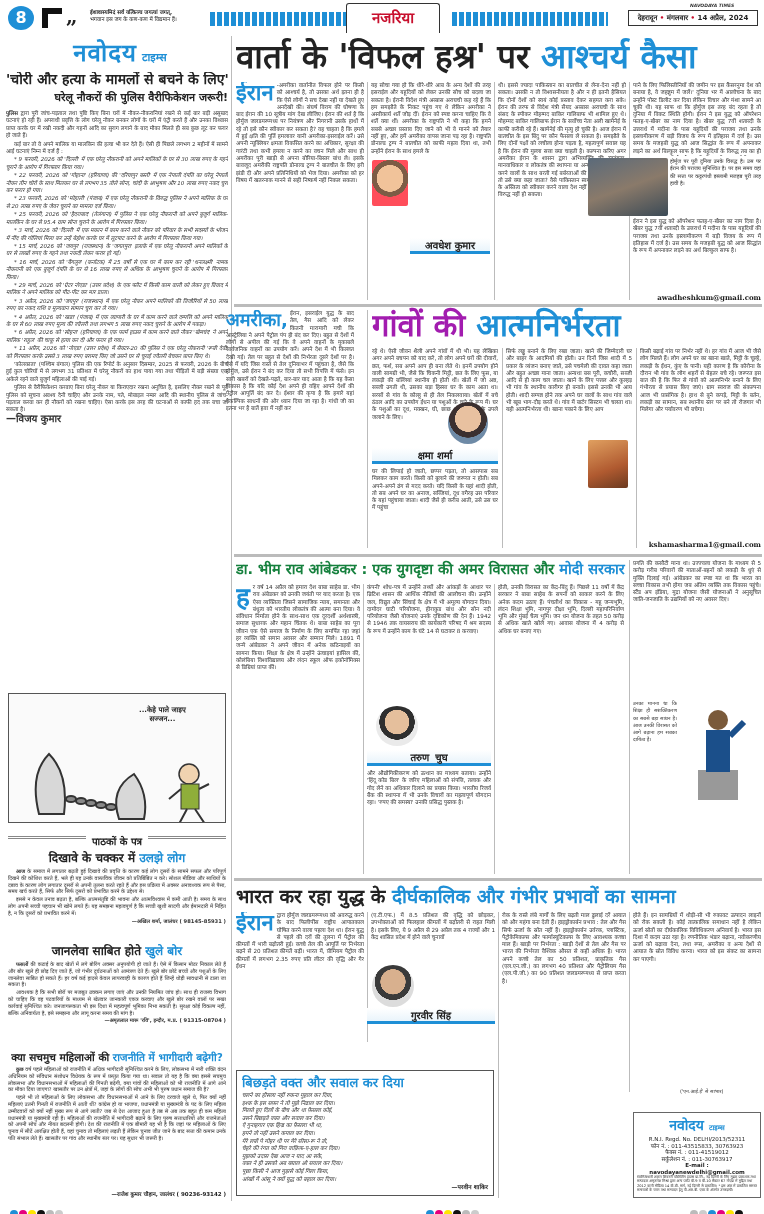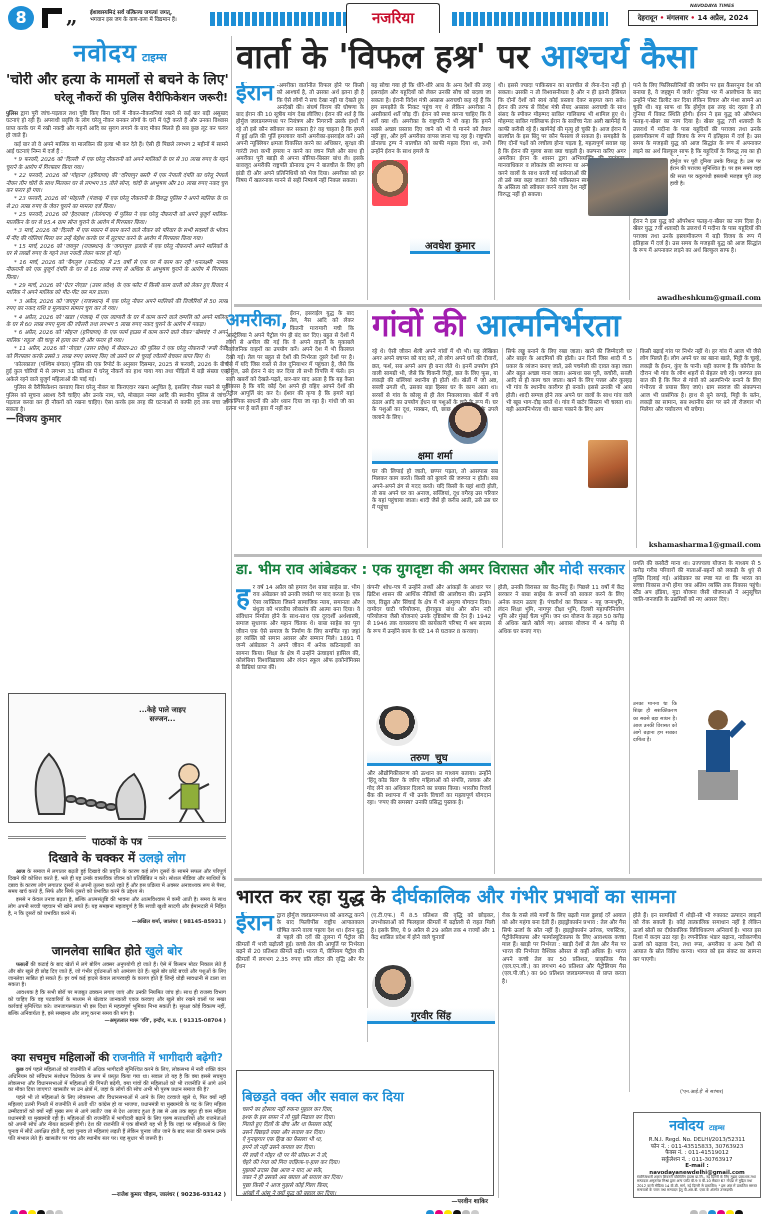--- a/index.html
+++ b/index.html
@@ -228,21 +228,21 @@
 <div class="abs photo" style="left:372px;top:965px;width:42px;height:42px;background:radial-gradient(circle at 50% 40%,#d8b08e 0 38%,#3a3a3a 39% 55%,#dcdcdc 56%);border-radius:50%;"></div>
 <div class="abs byline" style="left:367px;top:1008px;width:128px;height:16px;background:linear-gradient(#fff,#e9f4fb);border-bottom:3px solid #1e8fd6;">
   <span>गुरवीर सिंह</span>
 </div>
 <div class="colsep" style="left:498px;top:912px;height:286px;"></div>
 <div class="abs txt" style="left:502px;top:912px;width:124px;height:286px;">रोक के रास्ते लंबे मार्गों के लिए बढ़ती माल ढुलाई दरें आयात को और महंगा बना देती हैं। हाइड्रोकार्बन प्रभाव : तेल और गैस सिर्फ ऊर्जा के स्रोत नहीं हैं। हाइड्रोकार्बन उर्वरक, प्लास्टिक, पैट्रोकेमिकल्स और फार्मास्यूटिकल्स के लिए आवश्यक कच्चा माल हैं। खाड़ी पर निर्भरता : खाड़ी देशों से तेल और गैस पर भारत की निर्भरता वैश्विक औसत से कहीं अधिक है। भारत अपने कच्चे तेल का 50 प्रतिशत, प्राकृतिक गैस (एल.एन.जी.) का लगभग 40 प्रतिशत और पैट्रोलियम गैस (एल.पी.जी.) का 90 प्रतिशत जलडमरूमध्य से प्राप्त करता है।</div>
 <div class="colsep" style="left:629px;top:912px;height:180px;"></div>
 <div class="abs txt" style="left:633px;top:912px;width:128px;height:180px;">होते हैं। इन सामग्रियों में थोड़ी-सी भी रुकावट उत्पादन लाइनों को रोक सकती है। कोई तात्कालिक समाधान नहीं है लेकिन ऊर्जा स्रोतों का दीर्घकालिक विविधिकरण अनिवार्य है। भारत इस दिशा में कदम उठा रहा है। रणनीतिक भंडार बढ़ाना, नवीकरणीय ऊर्जा को बढ़ावा देना, तथा रूस, अमरीका व अन्य देशों से आयात के स्रोत विविध करना। भारत को इस संकट का सामना कर पाएगी।</div>
 <div class="abs" style="left:680px;top:1088px;font:5px/6px 'DejaVu Sans',sans-serif;color:#333;">('एन.आई.ई' से साभार)</div>
 
-<div class="abs" style="left:236px;top:1070px;width:258px;height:126px;border:1px solid #555;padding:17px 5px;">
+<div class="abs" style="left:236px;top:1070px;width:258px;height:126px;border:1px solid #555;padding:3px 5px;">
   <div class="hl blue" style="font-size:13px;line-height:18px;">बिछड़ते वक्त और सवाल कर दिया</div>
   <div style="font:italic 5.6px/7.6px 'DejaVu Sans',sans-serif;color:#333;">
     <div>चलने का हौसला नहीं रुकना मुहाल कर दिया,</div>
     <div>इश्क के इस सफ़र ने तो मुझे निढाल कर दिया।</div>
     <div>मिलते हुए दिलों के बीच और था फ़ैसला कोई,</div>
     <div>उसने बिछड़ते वक्त और सवाल कर दिया।</div>
     <div>ऐ गुनाहगार एक हिज्र का फ़ैसला भी था,</div>
     <div>हमने तो नहीं उसने कमाल कर दिया।</div>
     <div>मेरे लबों पे मोहर थी पर मेरे सीसा-रू ने तो,</div>
     <div>चेहरे की रंगत को मिरा वाक़िफ़-ए-हाल कर दिया।</div>

